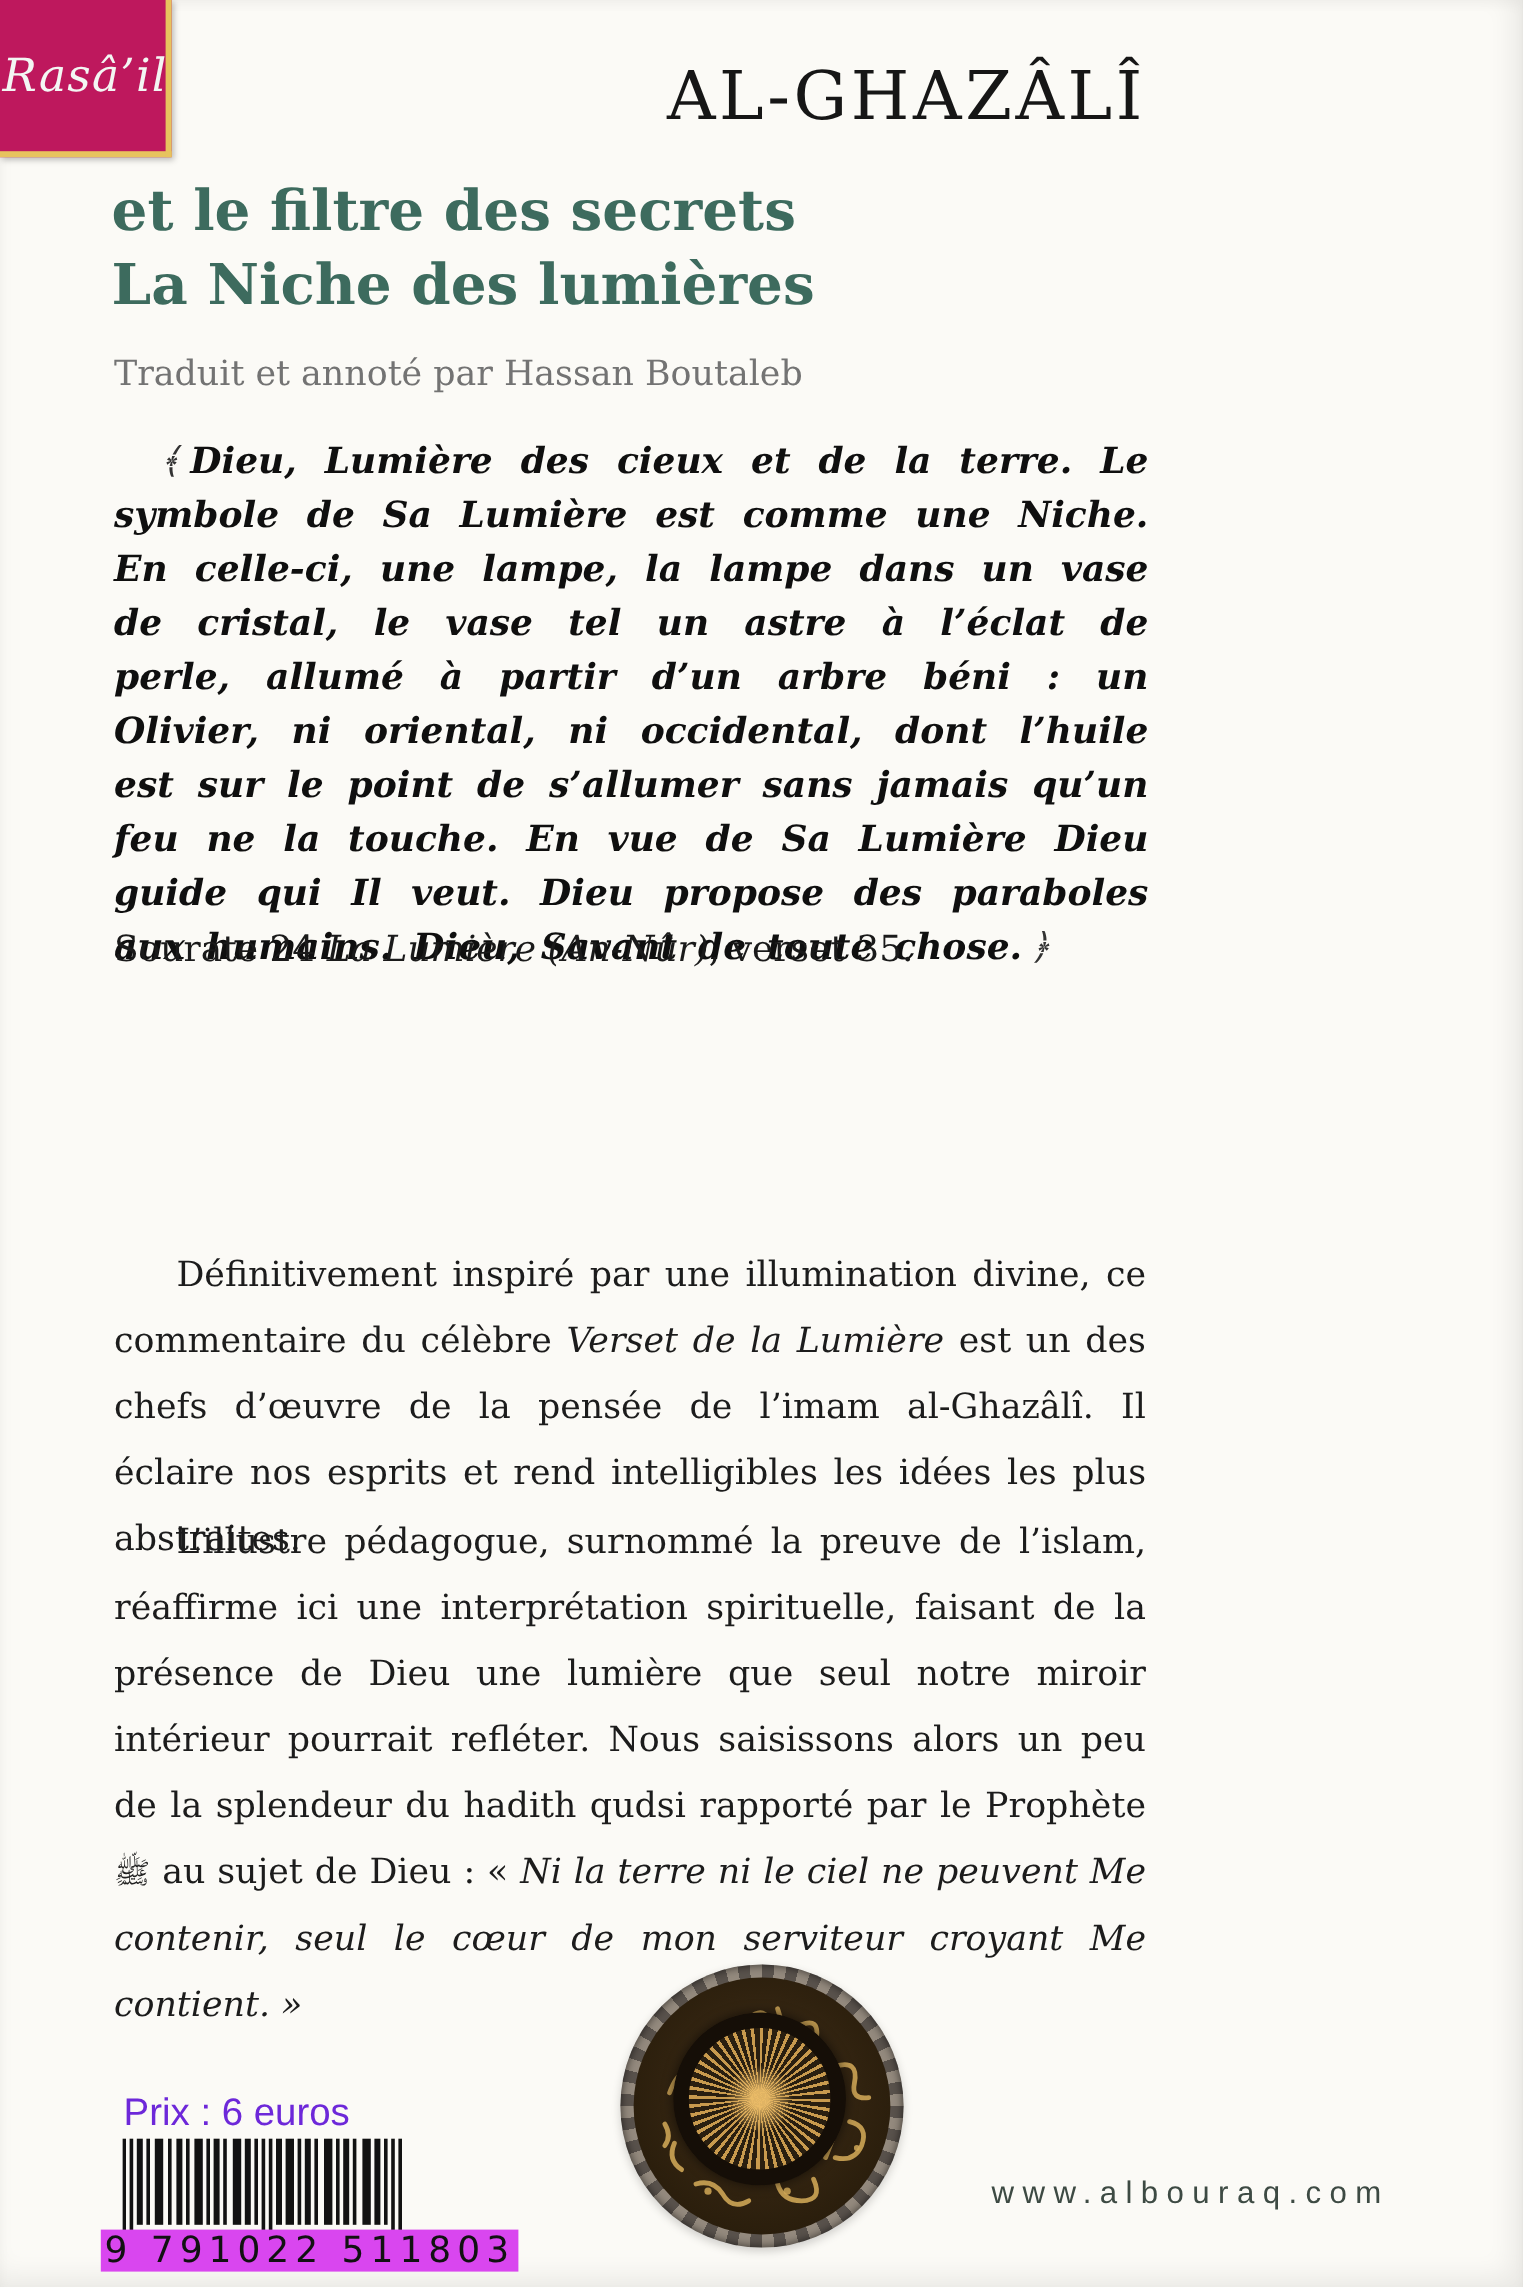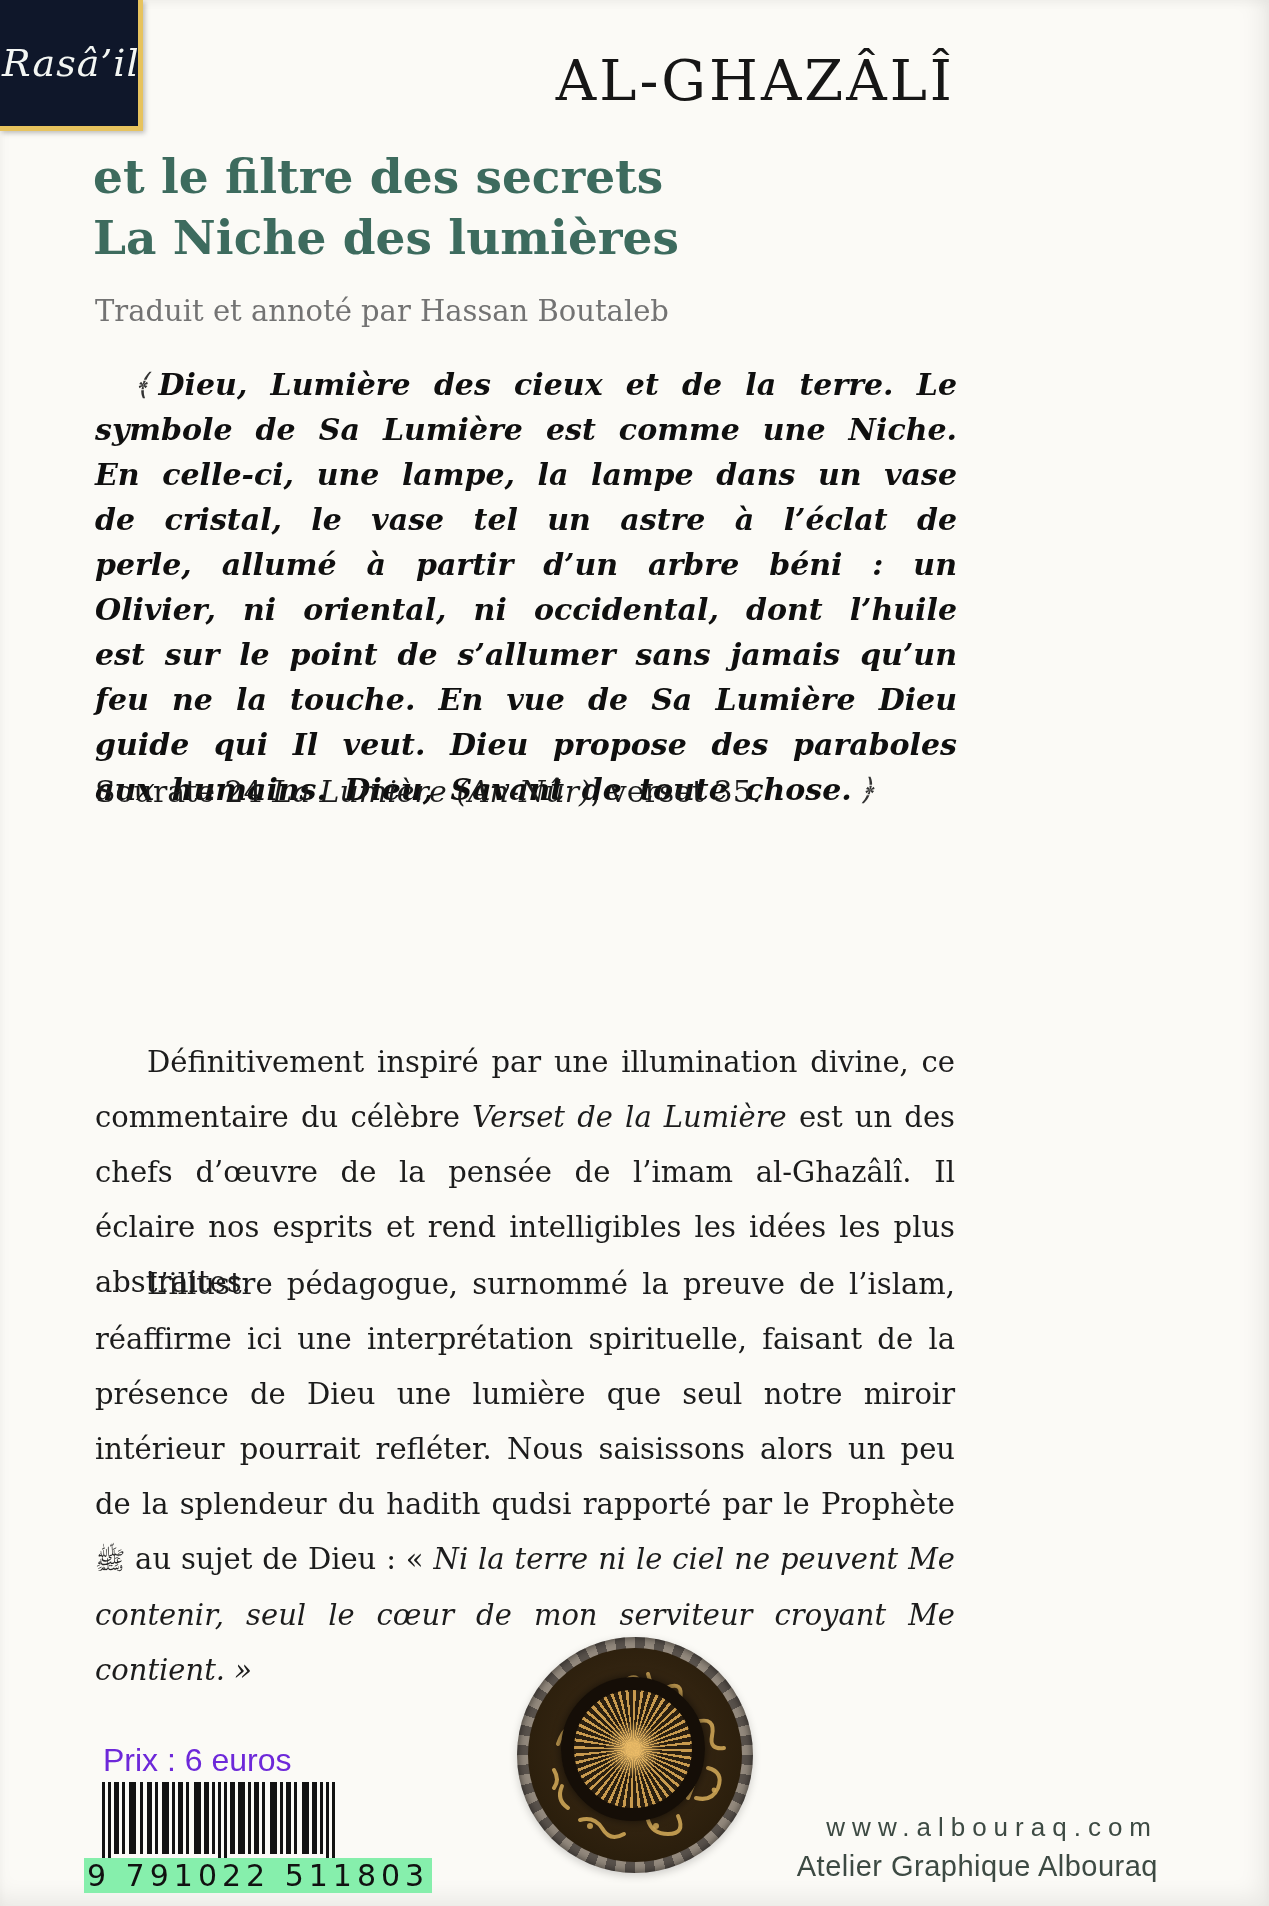--- a/index.html
+++ b/index.html
@@ -6,21 +6,21 @@
   .page {
     position:relative; width:1269px; height:1906px; margin:0 auto;
     background:#fbfaf6; overflow:hidden;
     font-family:"DejaVu Serif", serif; color:#1c1c1c;
     box-shadow: inset -8px -8px 22px rgba(0,0,0,0.07), inset 0 4px 10px rgba(0,0,0,0.03);
   }
 
   
   .collection-tab {
     position:absolute; top:0; left:0; width:138px; height:126px;
-    background:#0f172a;
+    background:#be185d;
     border-right:5px solid #e7c35e; border-bottom:5px solid #e7c35e;
     box-shadow:2px 2px 5px rgba(0,0,0,0.25);
     display:flex; align-items:center;
   }
   .collection-tab .label {
     color:#f3f6f3; font-style:italic; font-size:38px; line-height:1;
     padding-left:2px; letter-spacing:1px; white-space:nowrap;
   }
 
   
@@ -91,21 +91,21 @@
   
   .price {
     position:absolute; left:103px; top:1742px;
     font-family:"Liberation Sans", sans-serif; font-size:32px; color:#6d28d9;
     white-space:nowrap;
   }
   .barcode { position:absolute; left:102px; top:1782px; }
   .barcode-number {
     position:absolute; left:84px; top:1858px;
     font-family:"DejaVu Sans", sans-serif; font-size:30px; letter-spacing:5px;
-    color:#111; white-space:nowrap; background:#86efac; padding:0 3px;
+    color:#111; white-space:nowrap; background:#d946ef; padding:0 3px;
   }
 
   
   .publisher {
     position:absolute; right:111px; top:1812px; text-align:right;
     font-family:"Liberation Sans", sans-serif; color:#3d4a43;
   }
   .publisher .site { font-size:26px; letter-spacing:7px; margin-bottom:7px; white-space:nowrap; }
   .publisher .studio { font-size:29px; letter-spacing:0.5px; white-space:nowrap; }
 </style>
@@ -210,16 +210,15 @@
       <rect x="210" y="0" width="5" height="72"></rect>
         <rect x="218" y="0" width="3" height="72"></rect>
       <rect x="224" y="0" width="3" height="80"></rect>
         <rect x="230" y="0" width="3" height="80"></rect>
     </g>
   </svg>
   <div class="barcode-number">9 791022 511803</div>
 
   <div class="publisher">
     <div class="site">www.albouraq.com</div>
-    <div class="studio">Atelier Graphique Albouraq</div>
   </div>
 
 </div>
 
 </body></html>

